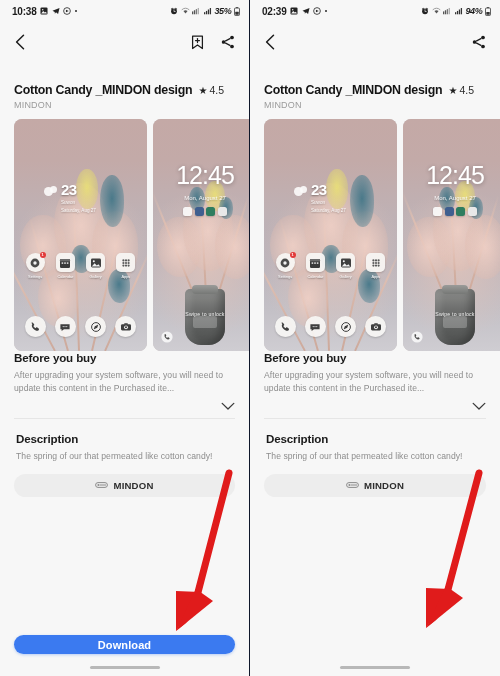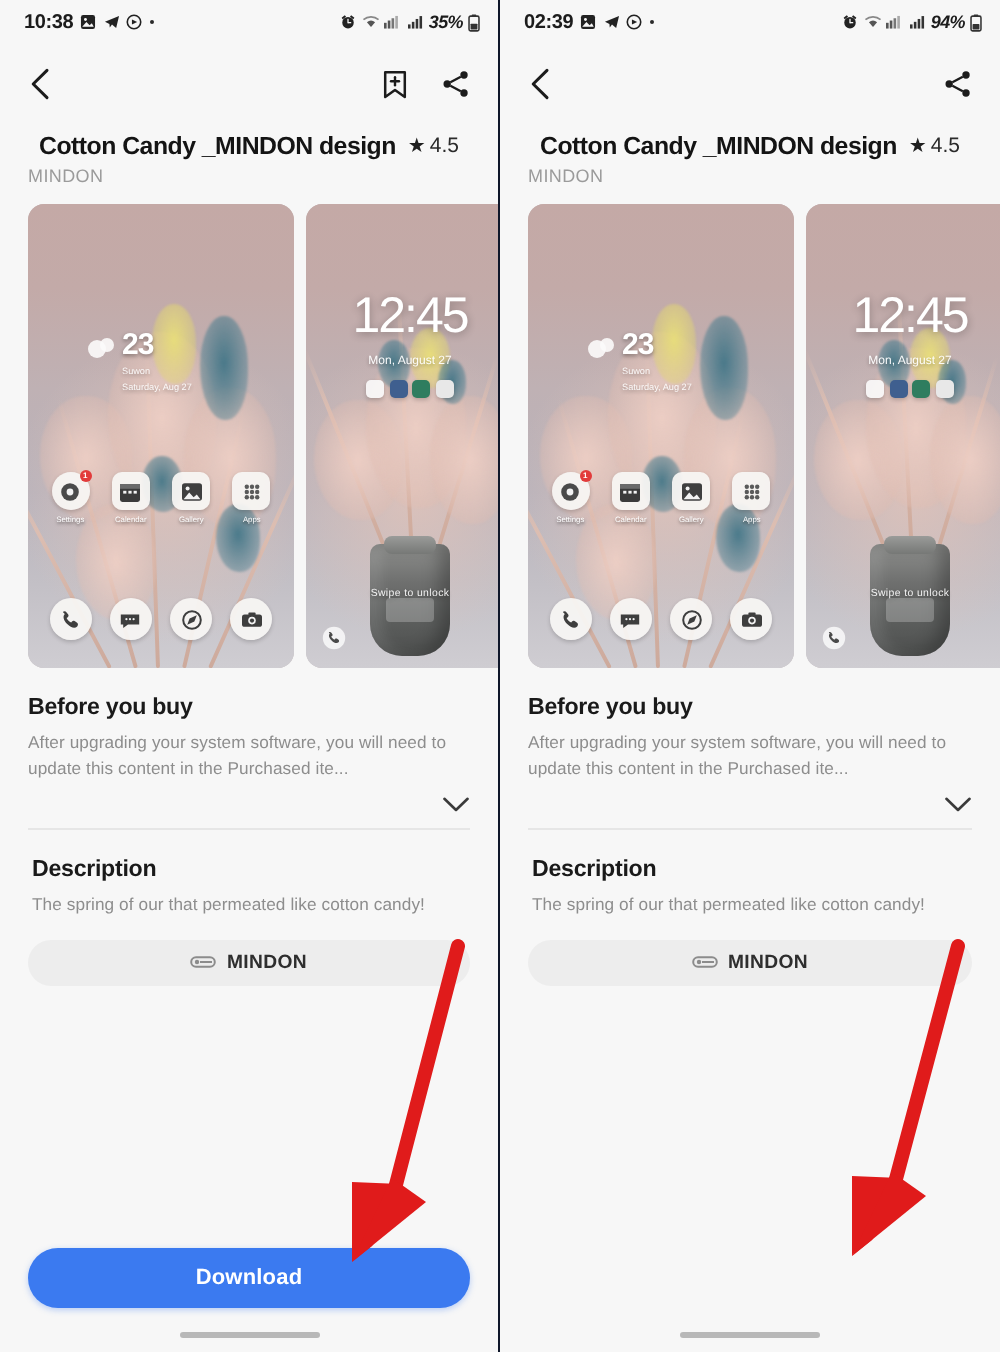--- a/index.html
+++ b/index.html
@@ -38,21 +38,21 @@
   .actionbar {
     height:40px;
     display:flex; align-items:center; justify-content:space-between;
     padding:0 14px;
   }
   .ab-right { display:flex; align-items:center; gap:17px; }
   .icon-btn { display:flex; align-items:center; justify-content:center; cursor:pointer; }
 
   
   .title-wrap { padding:4px 14px 0 14px; }
-  .title-row { display:flex; align-items:center; justify-content:center; gap:6px; }
+  .title-row { display:flex; align-items:center; justify-content:flex-start; gap:6px;margin-top:17px; }
   .title {
     font-size:12.4px; font-weight:700; color:#141414;
     letter-spacing:-0.25px; white-space:nowrap;
   }
   .rating { display:flex; align-items:center; gap:2px; font-size:10.5px; color:#2b2b2b; font-weight:500; }
   .star { color:#1f1f1f; font-size:10px; }
   .subtitle { font-size:9px; color:#9b9b9b; margin-top:3px; letter-spacing:0.2px; }
 
   
   .previews { display:flex; gap:6px; padding:9px 14px 0 14px; }
@@ -187,35 +187,35 @@
     font-size:11.6px; font-weight:700; color:#1a1a1a;
     letter-spacing:-0.15px;
   }
   .sec-body {
     font-size:8.6px; color:#8d8d8d; line-height:1.55; margin-top:5px;
     letter-spacing:0.05px;
   }
   .expander { display:flex; justify-content:flex-end; padding:6px 14px 0 14px; cursor:pointer; }
   .divider { height:1px; background:#e6e6e6; margin:7px 14px 0 14px; }
 
-  .before-sec { padding-top:13px; }
+  .before-sec { }
   .desc-sec   { padding-top:13px;padding-left:16px; }
 
   .chip {
     margin:11px 14px 0 14px;
     height:23px; border-radius:12px; background:#ededed;
     display:flex; align-items:center; justify-content:center; gap:5px;
     cursor:pointer;
   }
   .chip-lbl { font-size:9.6px; color:#2e2e2e; font-weight:600; letter-spacing:0.2px; }
 
   
   .cta-wrap { position:absolute; left:0; right:0; bottom:22px; padding:0 14px; }
   .cta {
-    height:30px; border-radius:15px;
+    height:19px; border-radius:15px;
     background:#3b7af0;
     display:flex; align-items:center; justify-content:center;
     cursor:pointer;
     box-shadow:0 1px 3px rgba(59,122,240,0.35);
   }
   .cta-lbl { color:#ffffff; font-size:11px; font-weight:700; letter-spacing:0.1px; }
 
   .homebar {
     position:absolute; left:50%; transform:translateX(-50%);
     bottom:7px; width:70px; height:3.2px; border-radius:2px; background:#b8b8b8;

